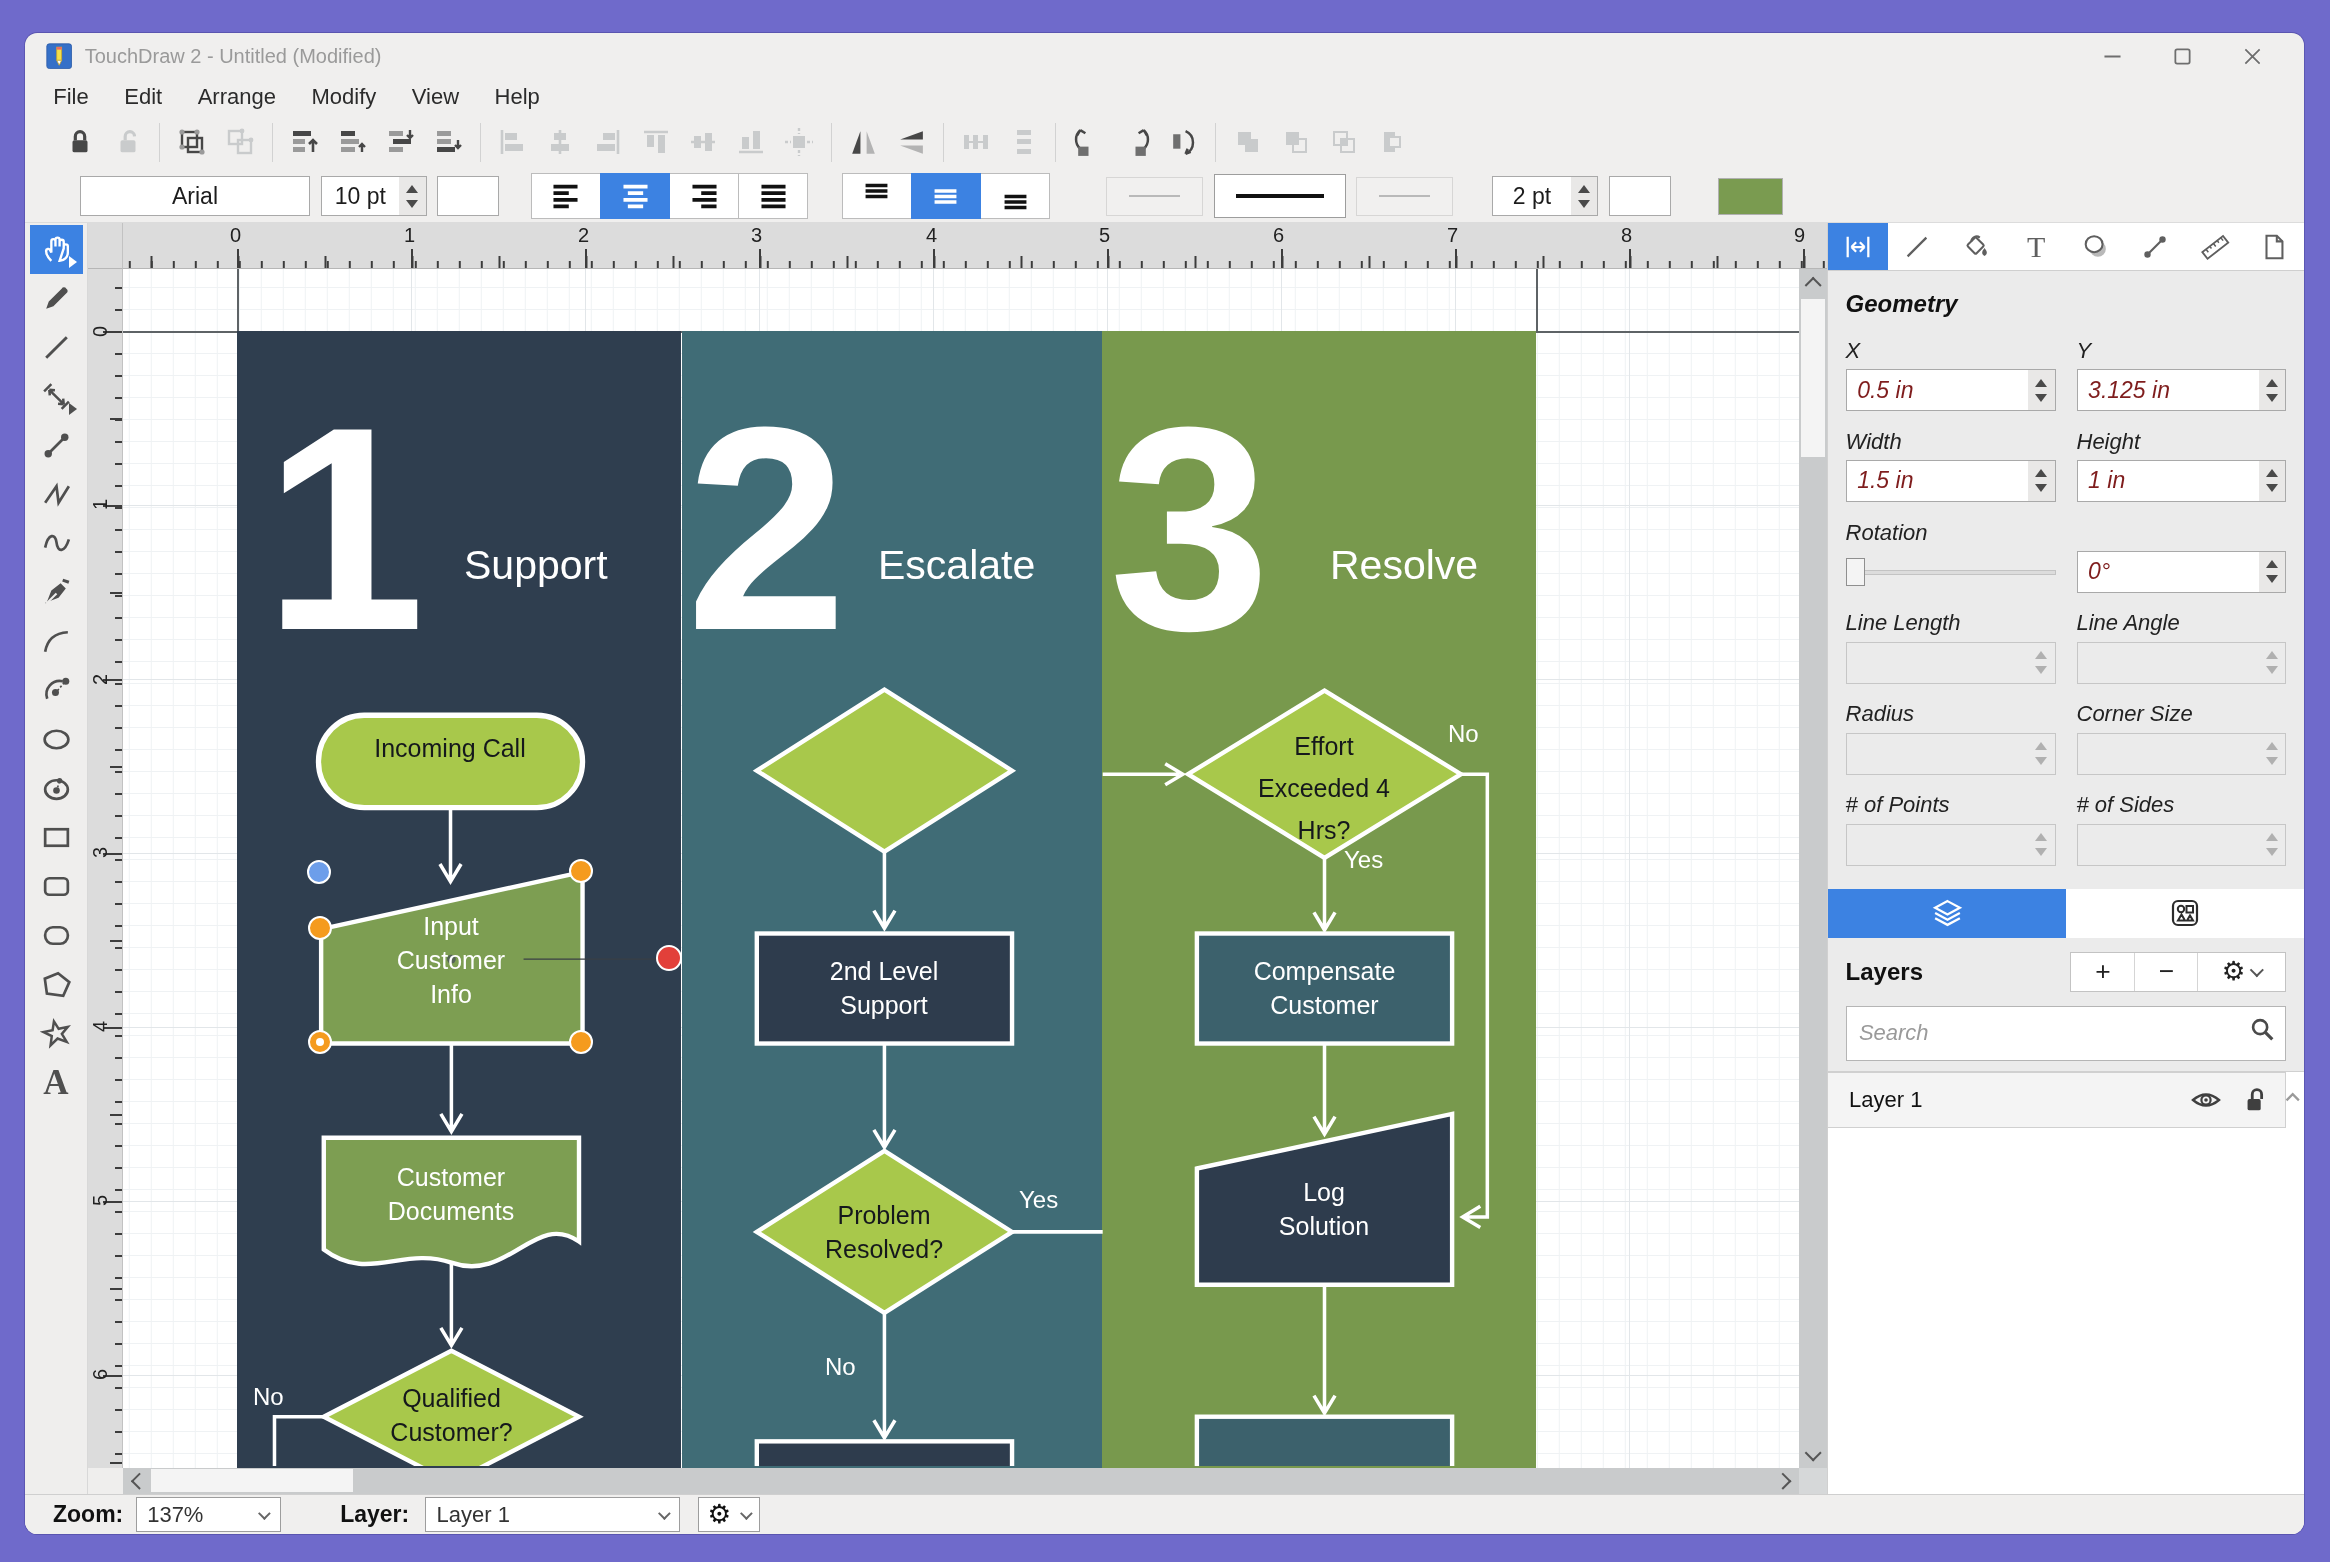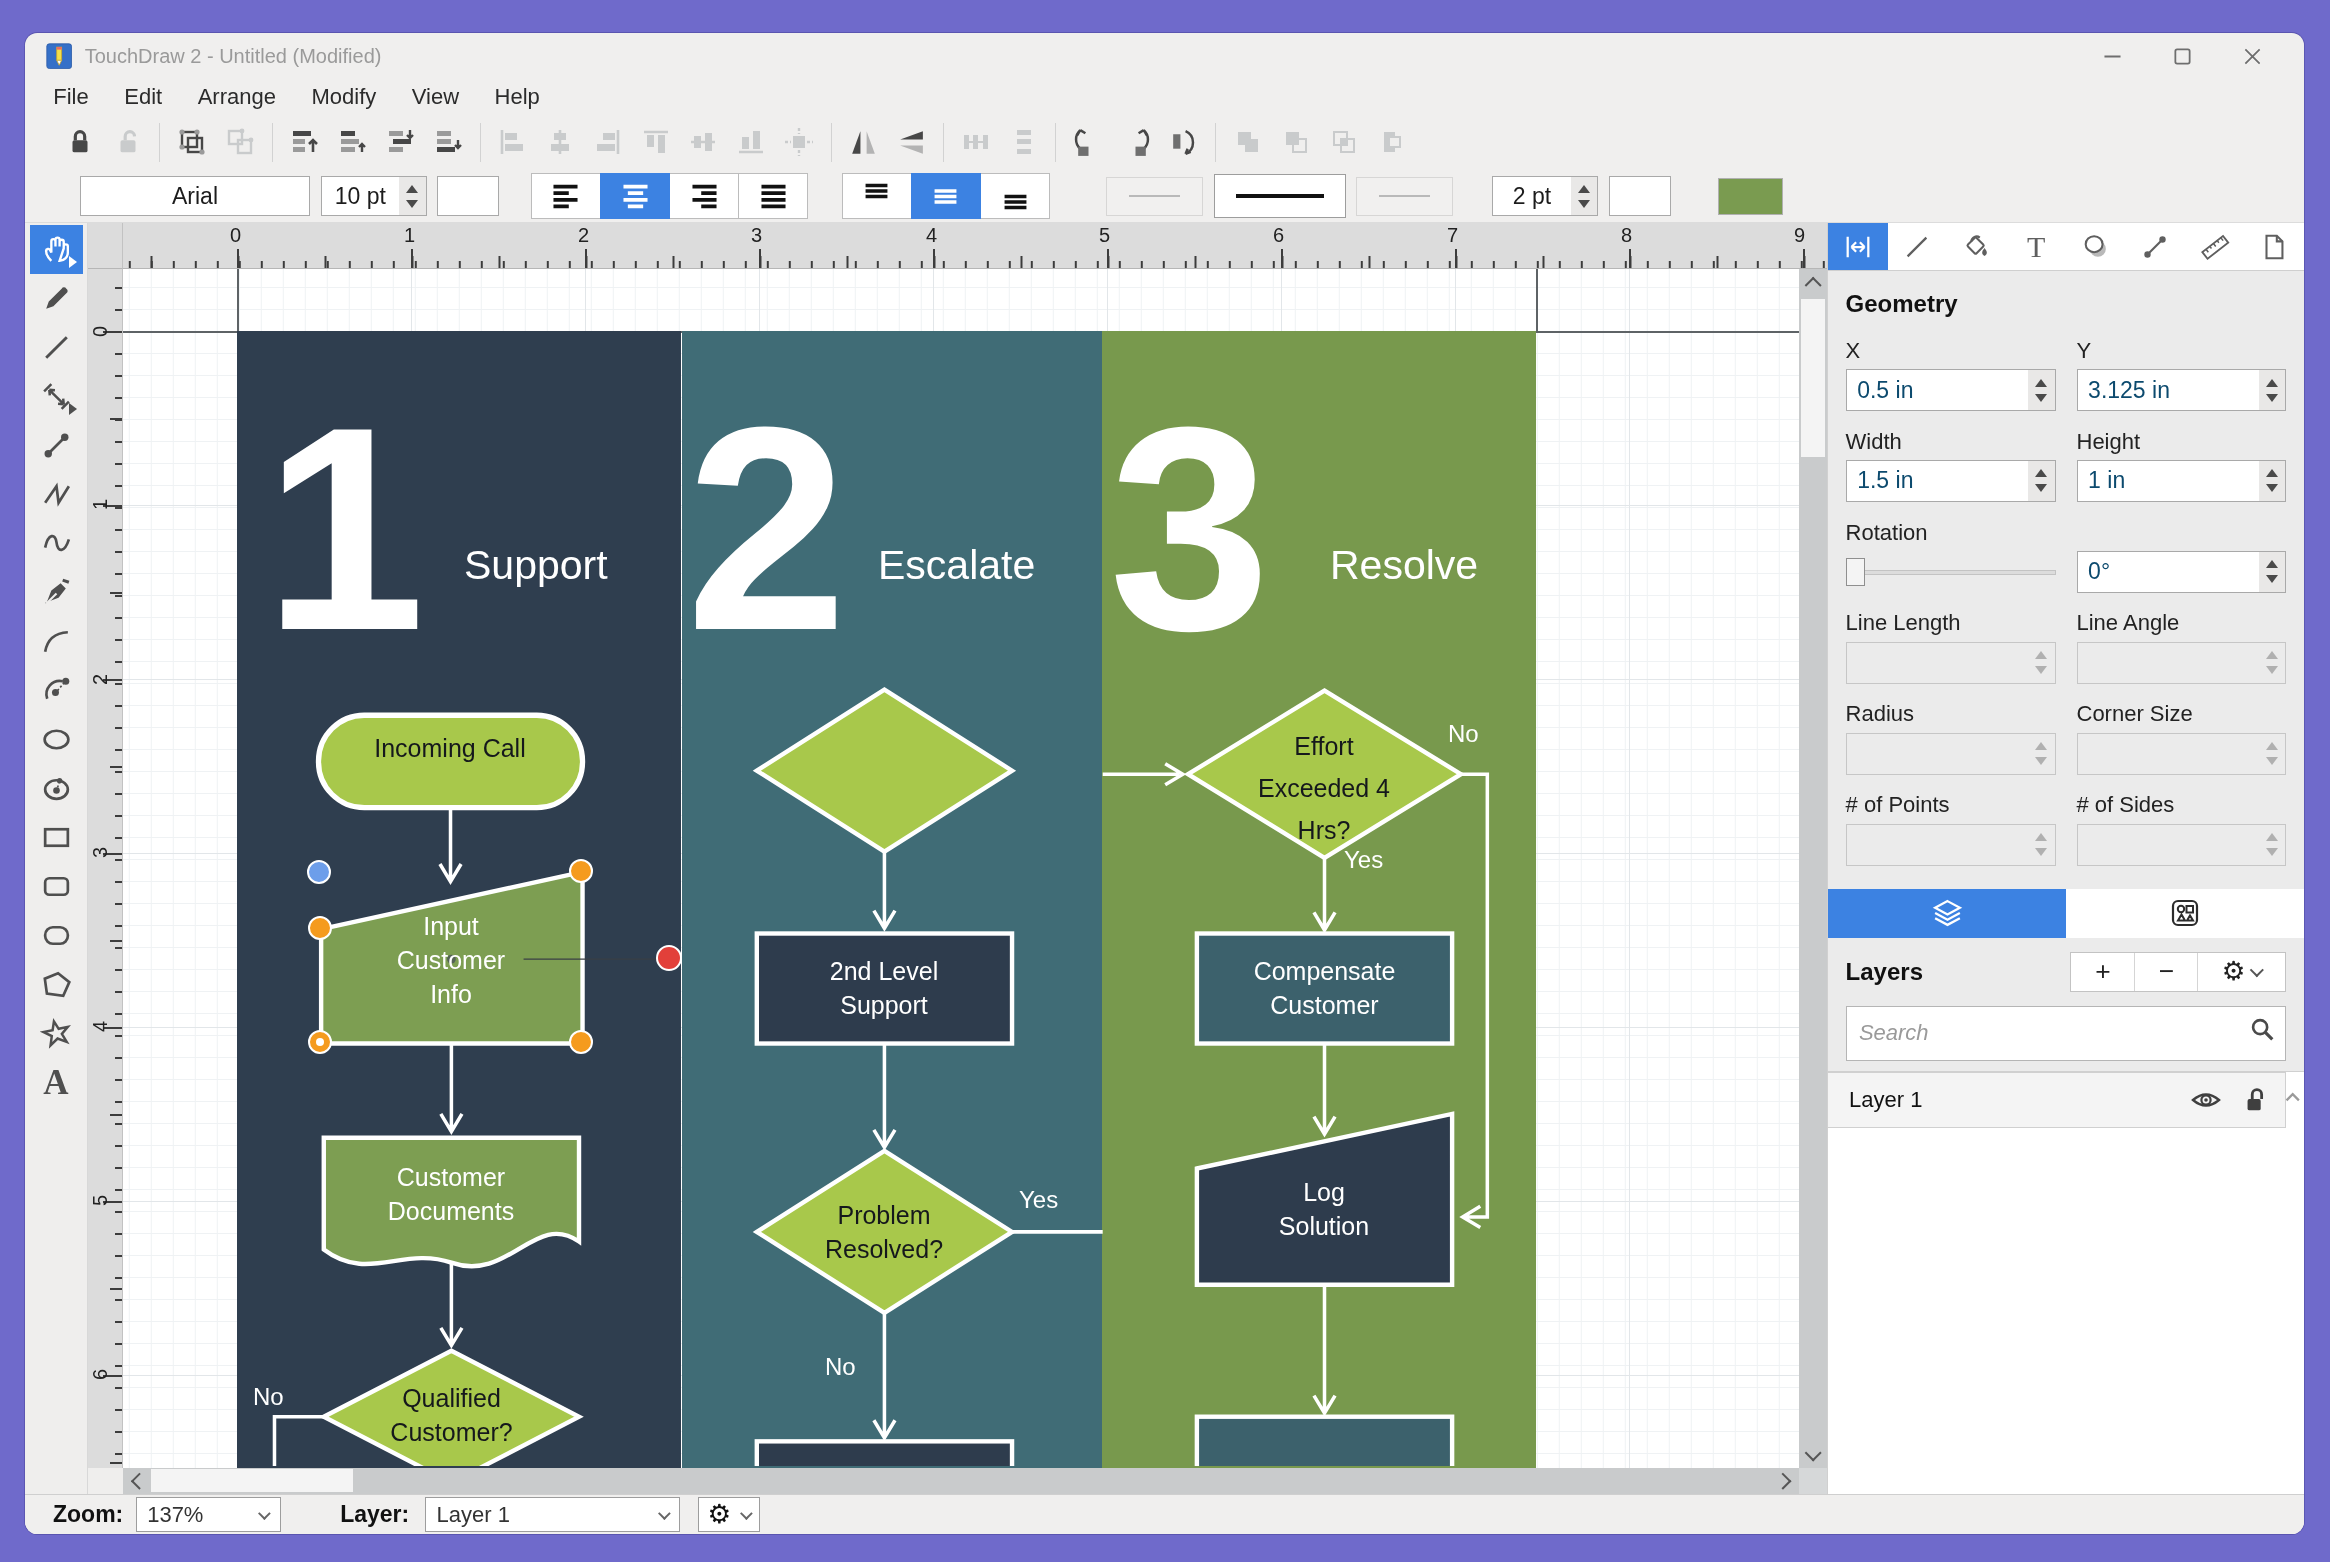--- a/index.html
+++ b/index.html
@@ -94,26 +94,26 @@
   .chev-up{transform:rotate(-135deg);margin-top:5.3px;}
   .chev-down{transform:rotate(45deg);margin-bottom:3.5px;}
   .chev-left{transform:rotate(135deg);margin-left:5.3px;}
   .chev-right{transform:rotate(-45deg);margin-right:5.3px;}
   
   .panel{width:477px;background:#ebebeb;border-left:0.9px solid #d0d0d0;display:flex;flex-direction:column;min-height:0;}
   .panel-tabs{height:48px;background:#fff;display:flex;border-bottom:0.9px solid #cfcfcf;flex:0 0 auto;}
   .ptab{flex:1;display:flex;align-items:center;justify-content:center;color:#5f5f5f;}
   .ptab.sel{background:#3c82e2;color:#fff;}
   .serifT{font-family:"Liberation Serif",serif;font-size:30px;line-height:1;}
-  .geo{padding:10.6px 17.6px 0;flex:0 0 auto;}
+  .geo{padding:10.6px 17.6px 0;flex:0 0 auto;font-style:italic;}
   .geo-title{font-size:24px;font-weight:bold;color:#111;margin:8.8px 0 1.8px;}
   .fgrid{display:grid;grid-template-columns:1fr 1fr;column-gap:21px;}
   .flabel{font-size:22px;color:#222;margin:17.6px 0 5.3px;}
   .finput{height:42px;background:#fff;border:0.9px solid #a9a9a9;display:flex;align-items:stretch;}
-  .finput .val{flex:1;display:flex;align-items:center;padding-left:10.6px;font-size:23px;color:#0c4a6e;}
+  .finput .val{flex:1;display:flex;align-items:center;padding-left:10.6px;font-size:23px;color:#7f1d1d;}
   .finput.dis{background:#ebebeb;border-color:#c6c6c6;}
   .finput.dis .spin-arrows{background:transparent;}
   .finput.dis .tri-up{border-bottom-color:#b0b0b0;}
   .finput.dis .tri-down{border-top-color:#b0b0b0;}
   .rot-row{display:grid;grid-template-columns:1fr 1fr;column-gap:21px;align-items:center;}
   .slider{position:relative;height:42px;}
   .slider .track{position:absolute;left:0;right:0;top:19.4px;height:4.4px;background:#dcdcdc;border:0.9px solid #c3c3c3;}
   .slider .thumb{position:absolute;left:0;top:7px;width:19.4px;height:28px;background:#f4f4f4;border:0.9px solid #8f8f8f;}
   .big-tabs{display:flex;height:49px;margin-top:23px;flex:0 0 auto;}
   .big-tab{flex:1;display:flex;align-items:center;justify-content:center;background:#fff;color:#2c2c2c;}

